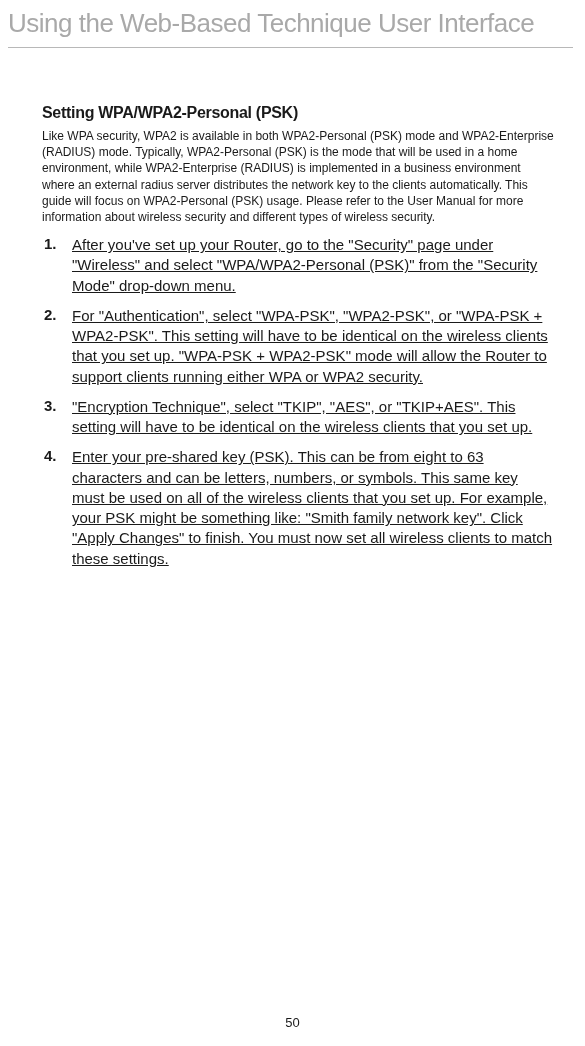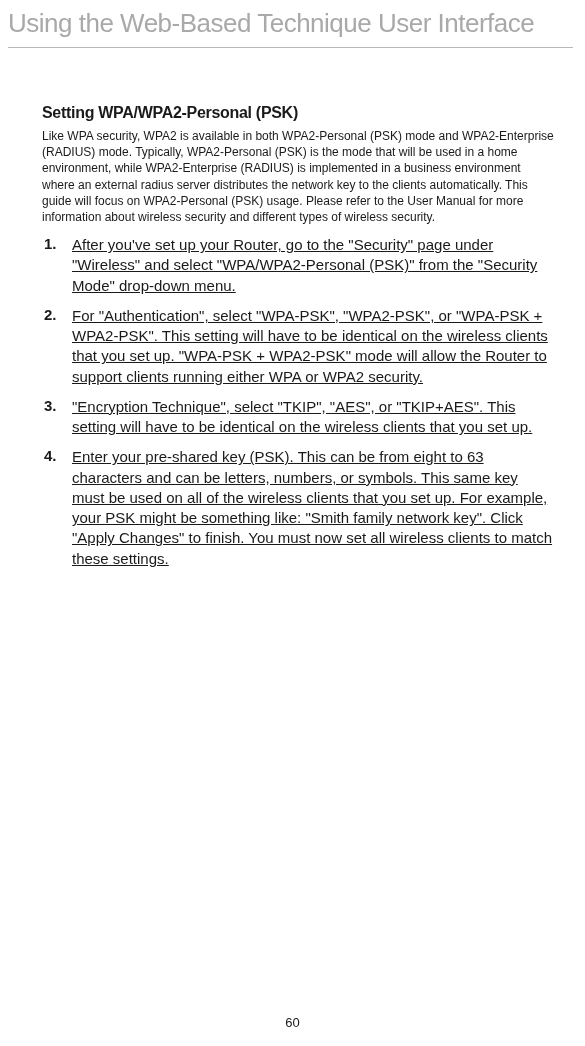--- a/index.html
+++ b/index.html
@@ -94,13 +94,13 @@
       <span class="list-number">3.</span>
       <span class="list-text">"Encryption Technique", select "TKIP",  "AES", or "TKIP+AES". This setting will have to be identical on the wireless clients that you set up.</span>
     </li>
     <li class="list-item">
       <span class="list-number">4.</span>
       <span class="list-text">Enter your pre-shared key (PSK). This can be from eight to 63 characters and can be letters, numbers, or symbols. This same key must be used on all of the wireless clients that you set up. For example, your PSK might be something like: "Smith family network key". Click "Apply Changes" to finish. You must now set all wireless clients to match these settings.</span>
     </li>
   </ol>
 </div>
 
-<div class="page-number">60</div>
+<div class="page-number">50</div>
 
 </body></html>

